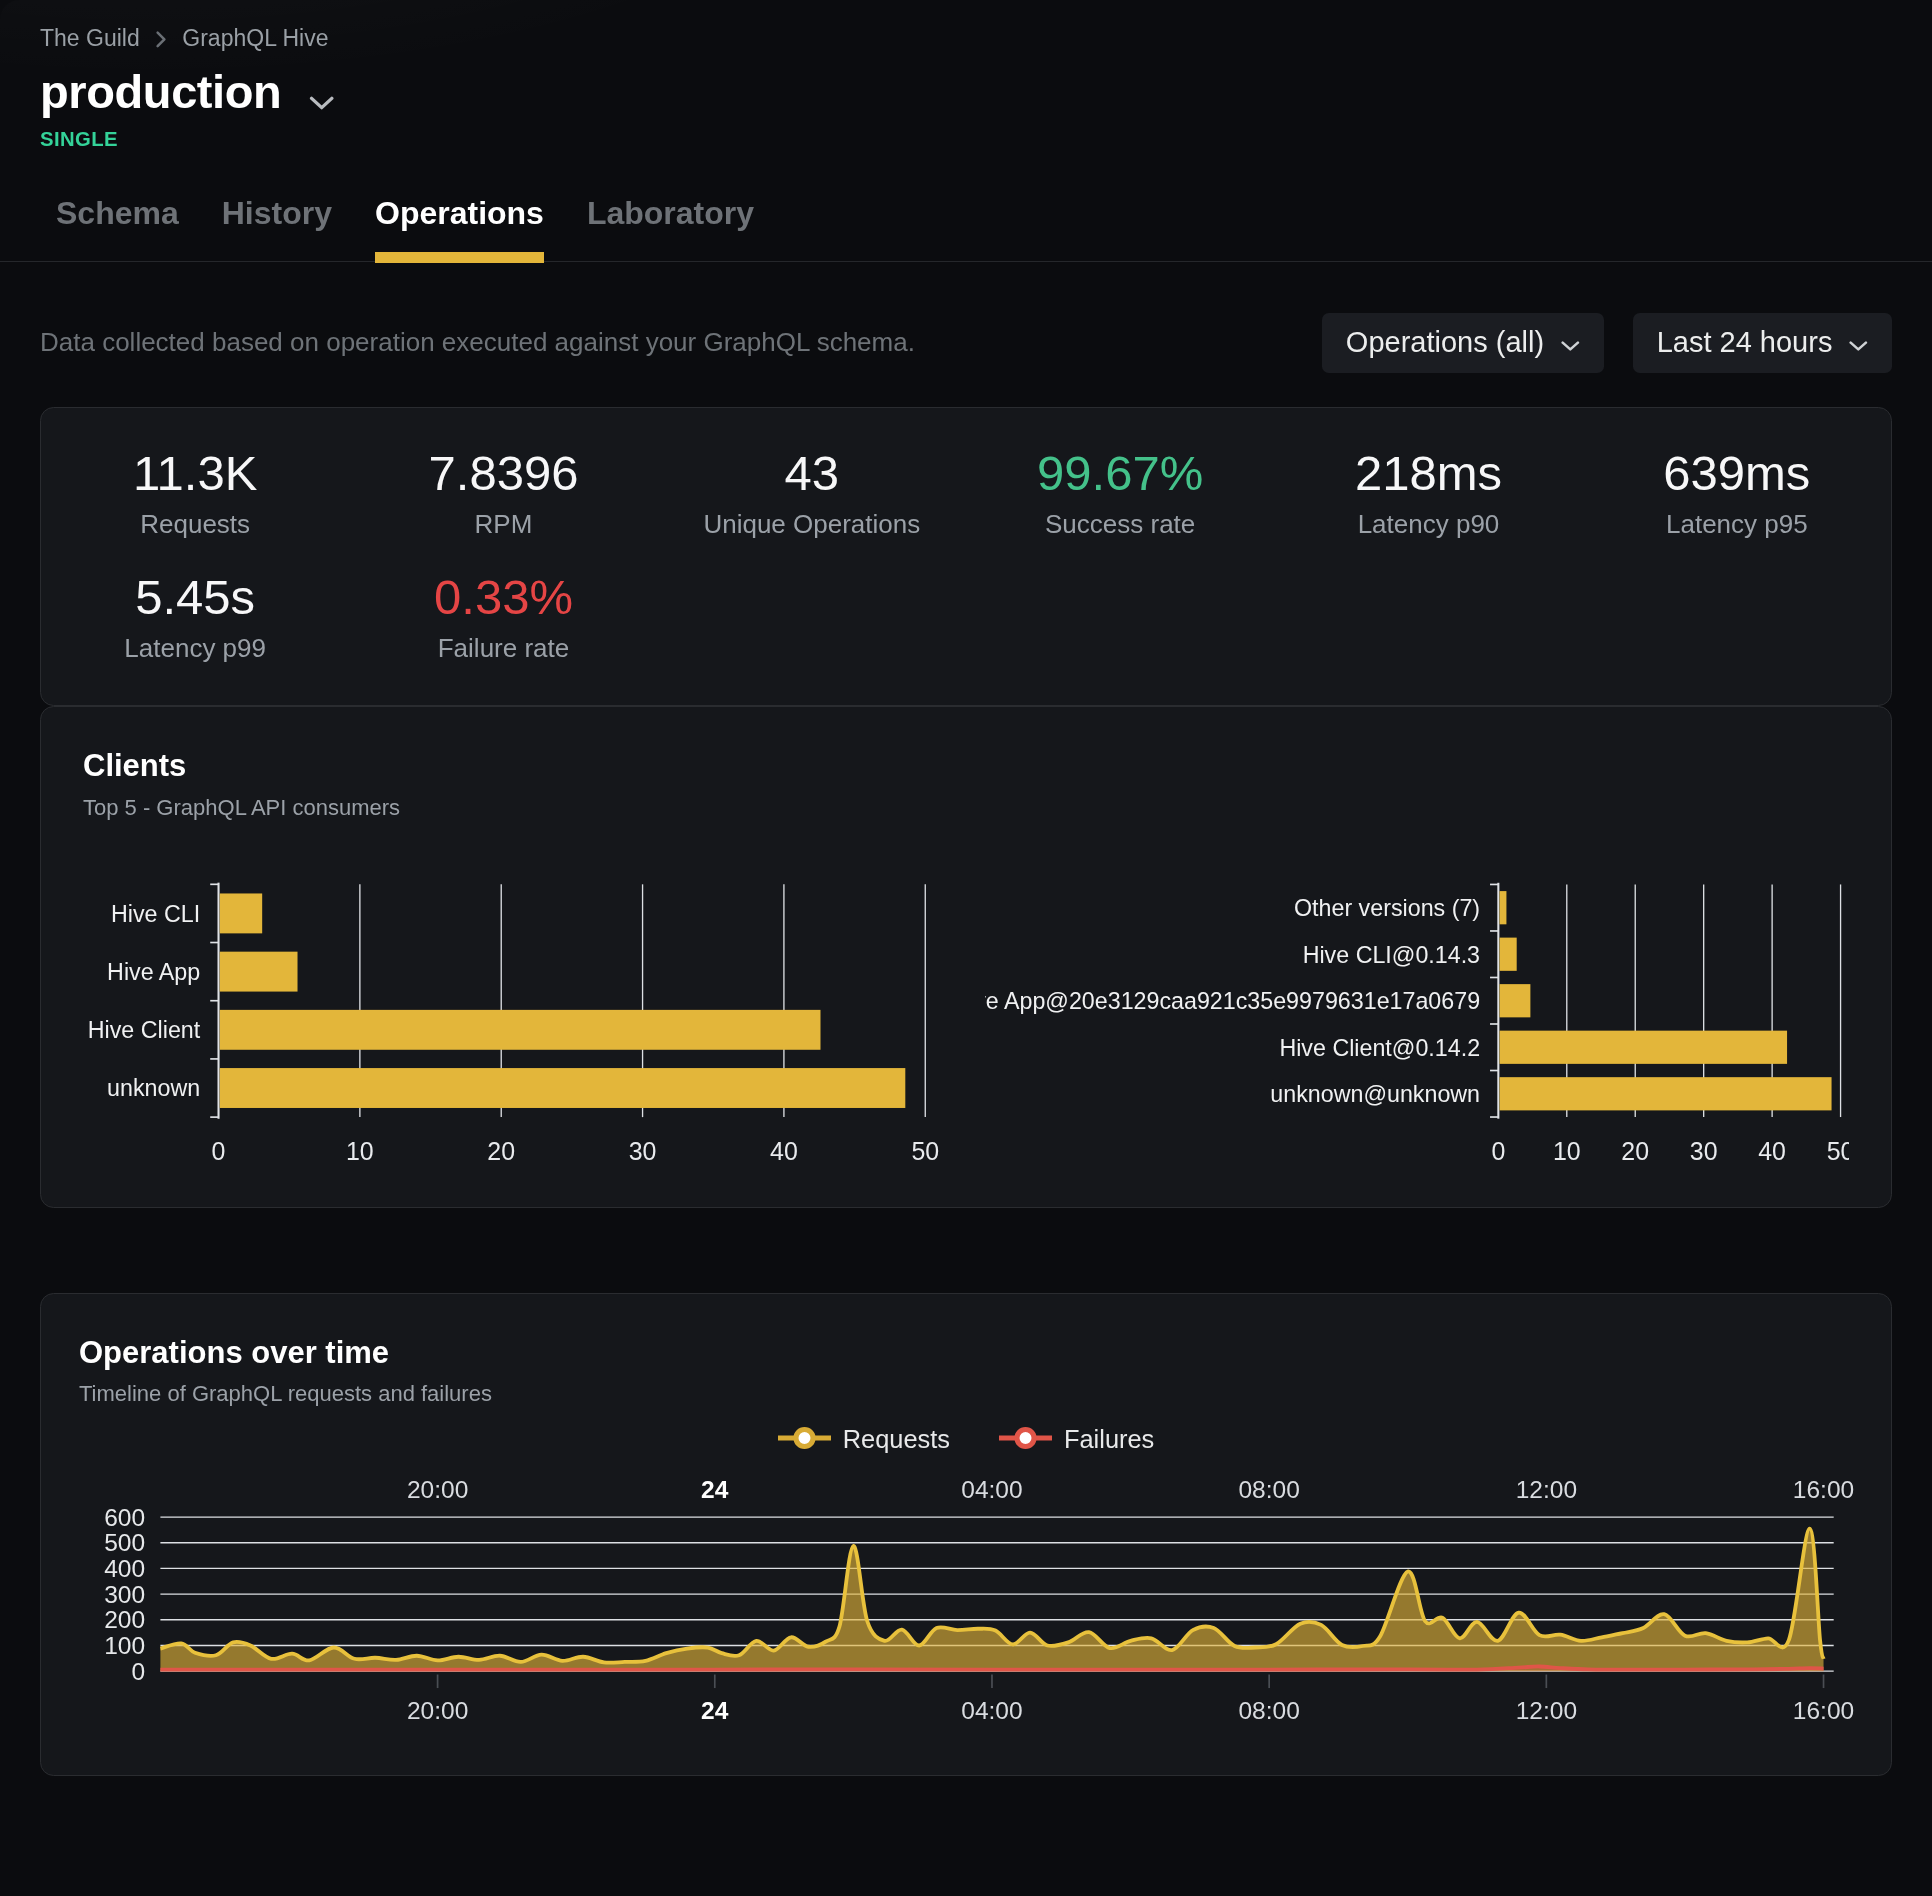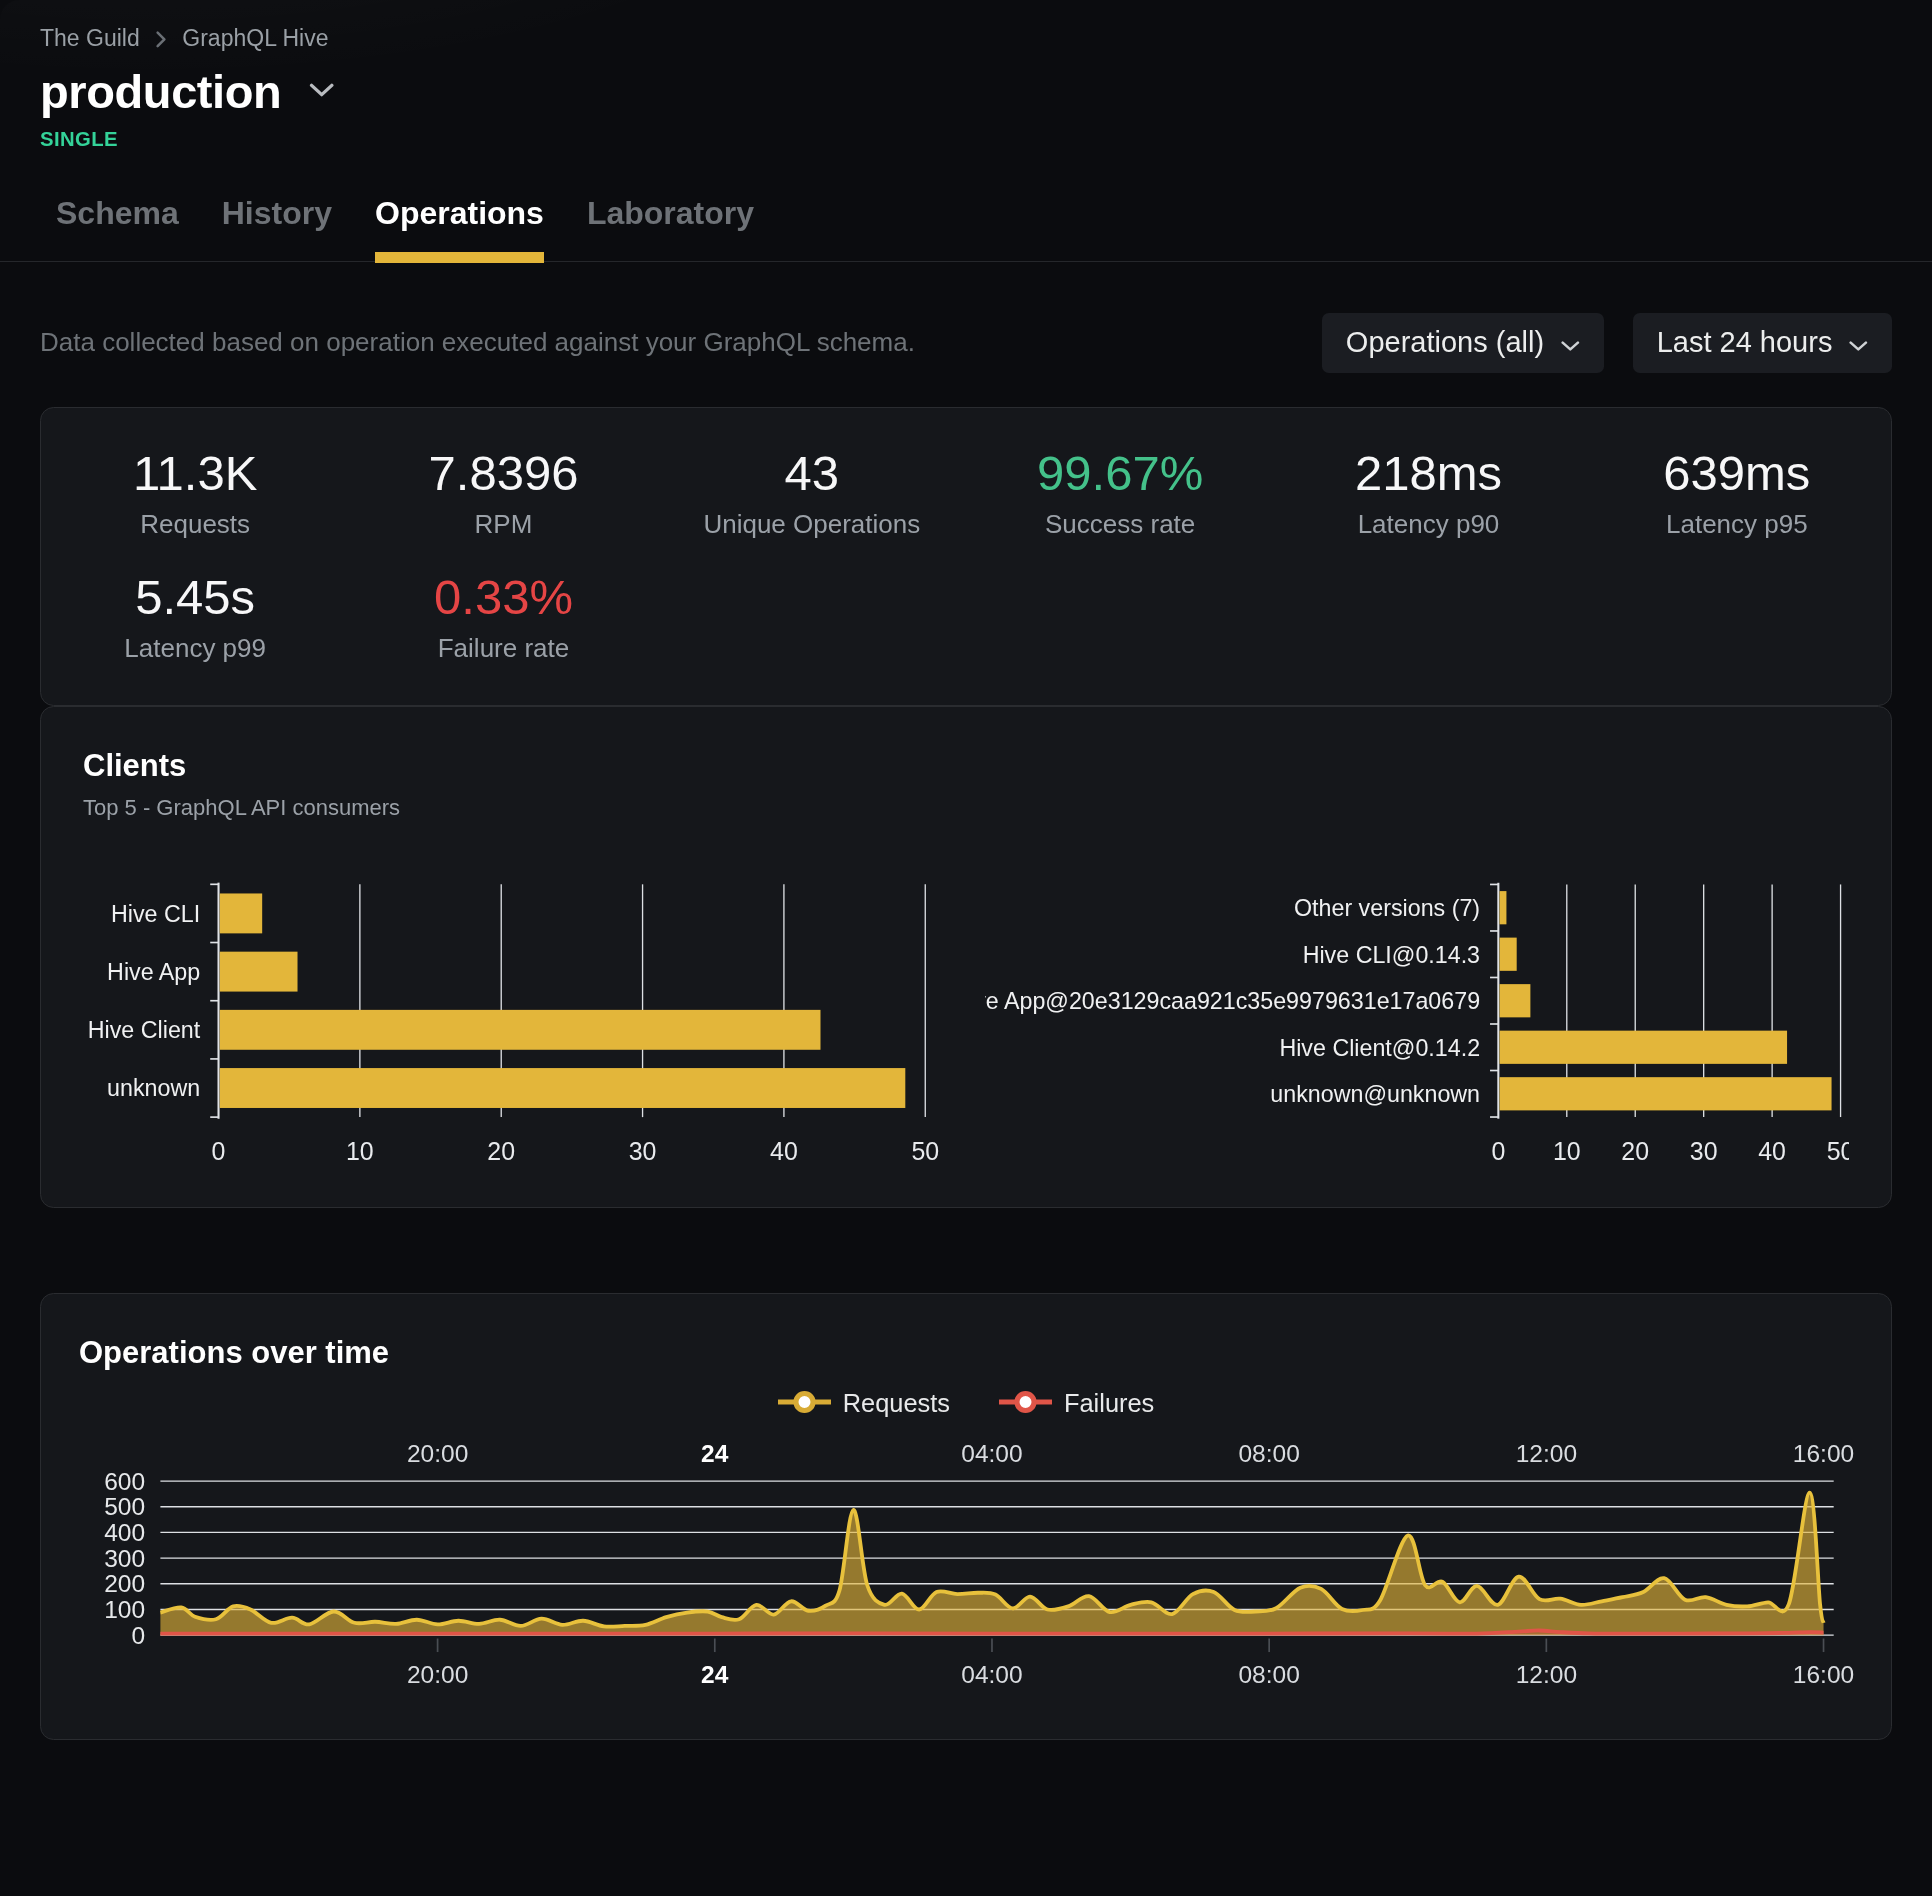--- a/index.html
+++ b/index.html
@@ -17,21 +17,21 @@
   .shell{width:1932px;height:1735px;background:
     radial-gradient(1187px 424px at 8% -10%, rgba(255,255,255,0.045), transparent 60%),
     var(--page-bg); border-radius: 19px;}
   .pad{padding-left:40px;padding-right:40px;}
 
   
   .header{padding-top:25.4px;}
   .breadcrumb{display:flex;align-items:center;gap:15.3px;font-size:23px;color:#9aa0a6;}
   .breadcrumb .crumb{cursor:pointer;}
   .breadcrumb .sep{display:flex;align-items:center;color:#6a6f75;}
-  .title-row{display:flex;align-items:center;gap:22px;margin-top:12px;}
+  .title-row{display:flex;align-items:flex-end;gap:22px;margin-top:12px;}
   .page-title{font-size:47px;font-weight:800;letter-spacing:-0.4px;color:#ffffff;}
   .chev-btn{background:none;border:none;cursor:pointer;display:flex;align-items:center;padding:5.1px;}
   .badge{margin-top:8.5px;font-size:20.3px;font-weight:700;letter-spacing:0.4px;color:var(--badge-green);}
 
   
   .tabs{margin-top:44px;display:flex;gap:43px;border-bottom:1.7px solid #25272b;padding-left:56px;}
   .tab{font-size:32px;font-weight:700;color:#6e7277;padding-bottom:29px;position:relative;cursor:pointer;}
   .tab.active{color:#ffffff;}
   .tab.active::after{content:"";position:absolute;left:0;right:0;bottom:-1.7px;height:10.2px;background:var(--accent);}
 
@@ -215,20 +215,21 @@
             <text x="782.8" y="340" text-anchor="middle" fill="#e9ebee" font-size="30">20</text>
             <text x="865.2" y="340" text-anchor="middle" fill="#e9ebee" font-size="30">30</text>
             <text x="947.6" y="340" text-anchor="middle" fill="#e9ebee" font-size="30">40</text>
             <text x="1030" y="340" text-anchor="middle" fill="#e9ebee" font-size="30">50</text>
           </svg>
       </div>
     </div>
 
     <div class="card timeline-card">
       <div class="card-title">Operations over time</div>
+      <div class="card-sub">Timeline of GraphQL requests and failures</div>
       <div class="legend">
         <div class="legend-item">
           <span>
             <svg width="53" height="24" viewBox="0 0 62 28">
               <line x1="0" y1="14" x2="62" y2="14" stroke="#d8ab35" stroke-width="6"></line>
               <circle cx="31" cy="14" r="10" fill="#ffffff" stroke="#d8ab35" stroke-width="6"></circle>
             </svg>
           </span>
           <span class="legend-label">Requests</span>
         </div>

